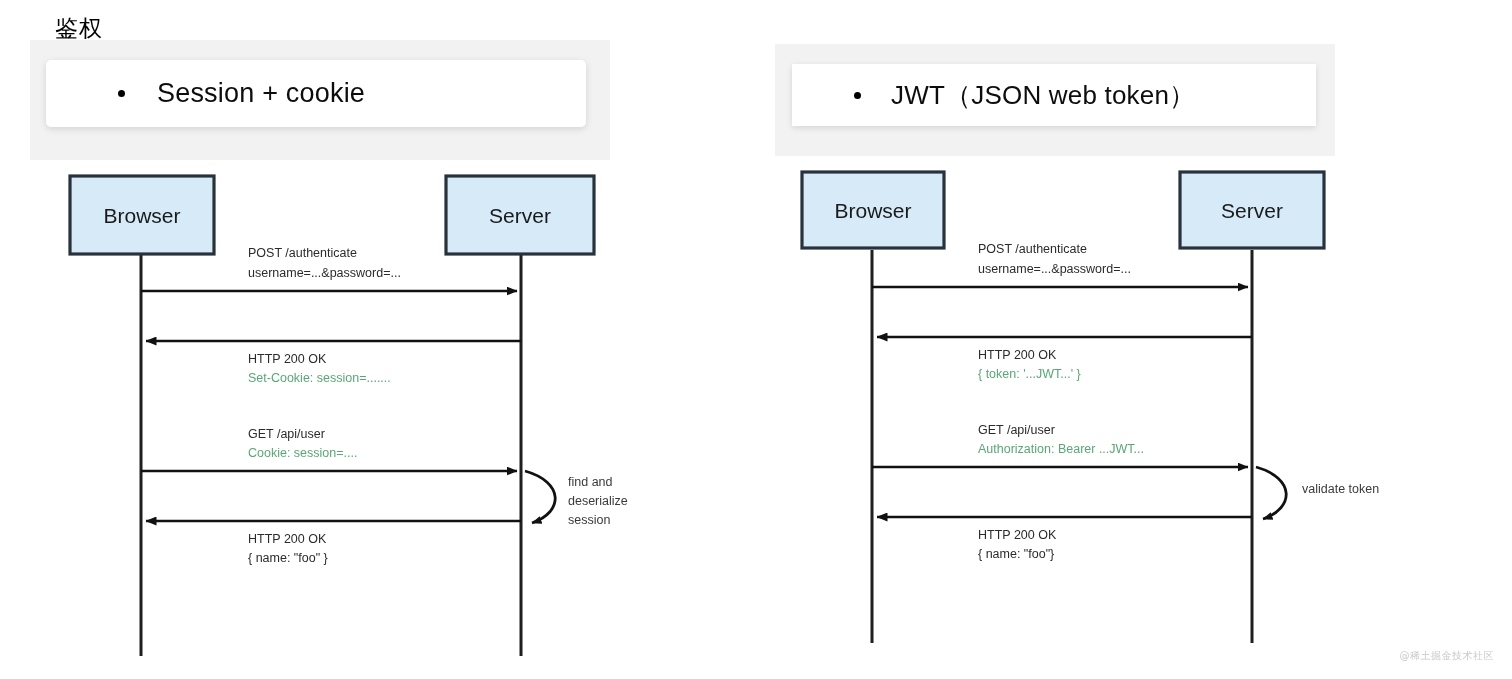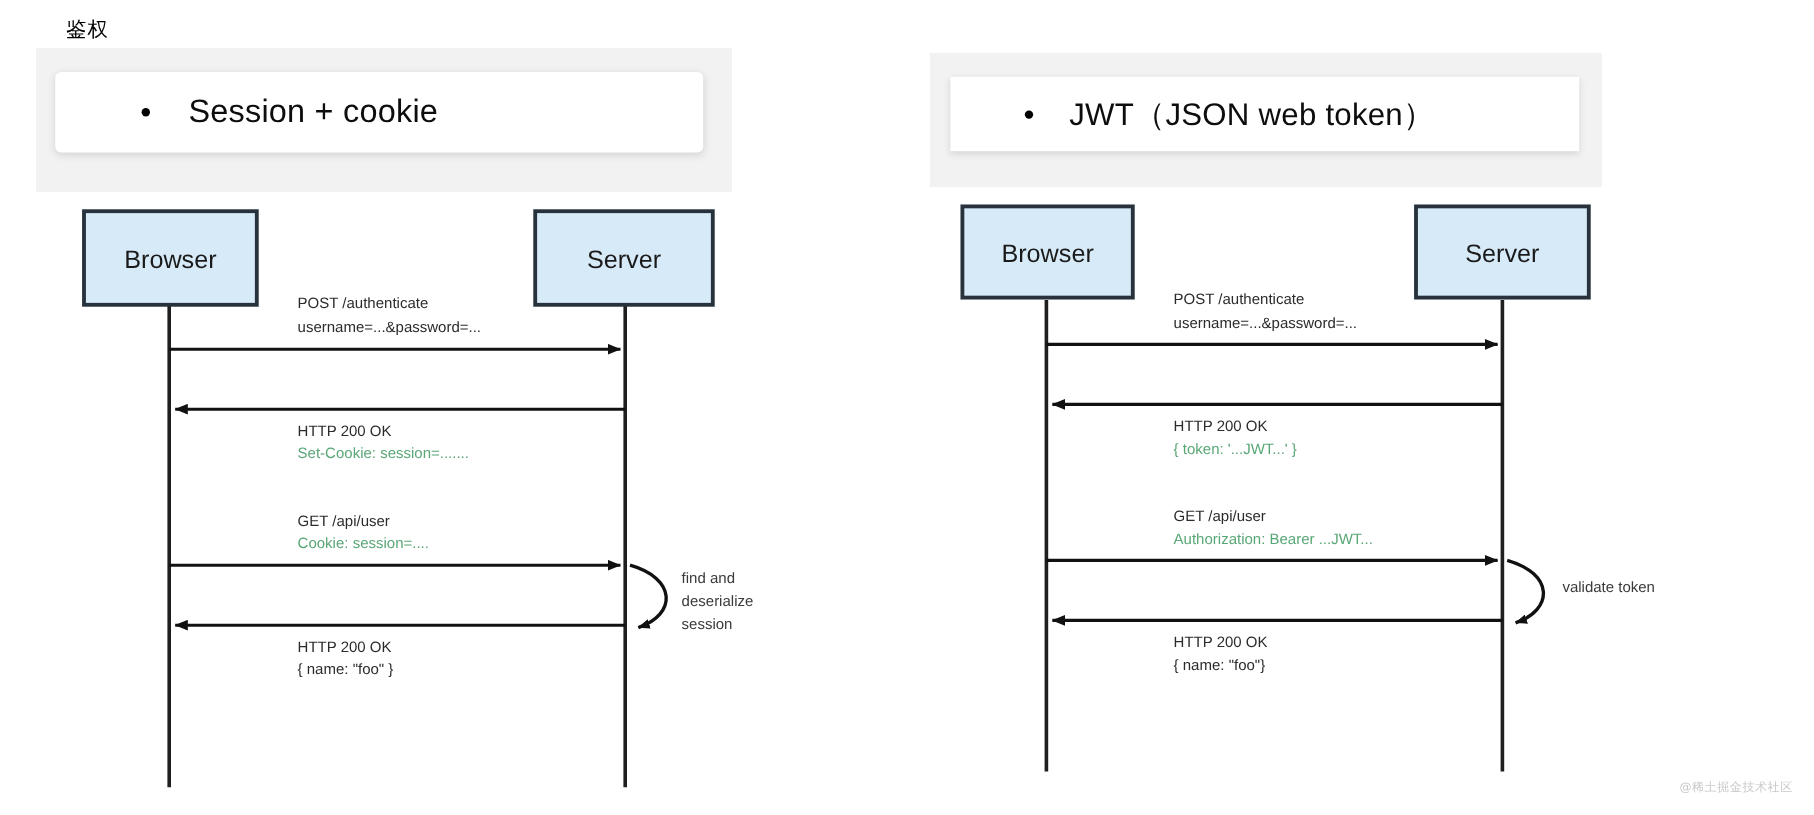--- a/index.html
+++ b/index.html
@@ -28,21 +28,21 @@
     background: #f2f2f2;
   }
   #backdrop-left  { left: 30px;  top: 40px;  width: 580px; height: 120px; }
   #backdrop-right { left: 775px; top: 44px;  width: 560px; height: 112px; }
 
   
   #page-title {
     position: absolute;
     left: 55px;
     top: 17px;
-    font-size: 17px;
+    font-size: 23px;
     line-height: 1;
     color: #000000;
     font-family: "DejaVu Sans", "Liberation Sans", sans-serif;
     letter-spacing: 1px;
     white-space: nowrap;
   }
 
   
   .bullet-card {
     position: absolute;

